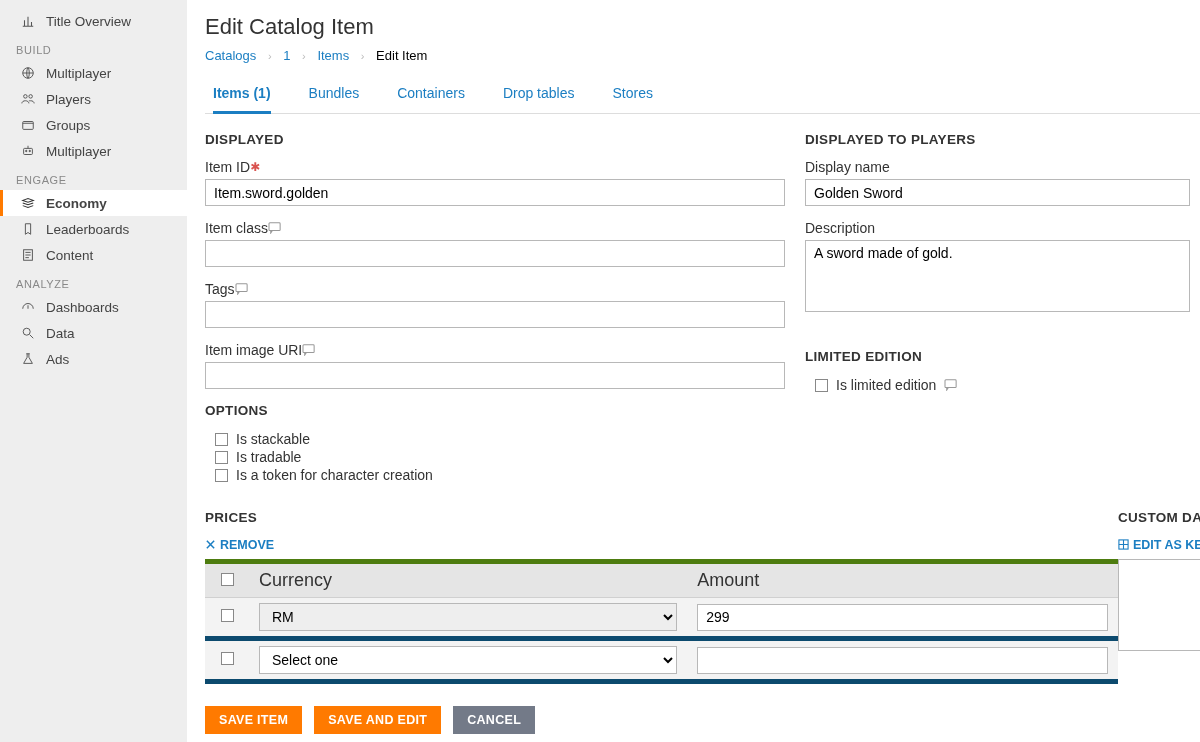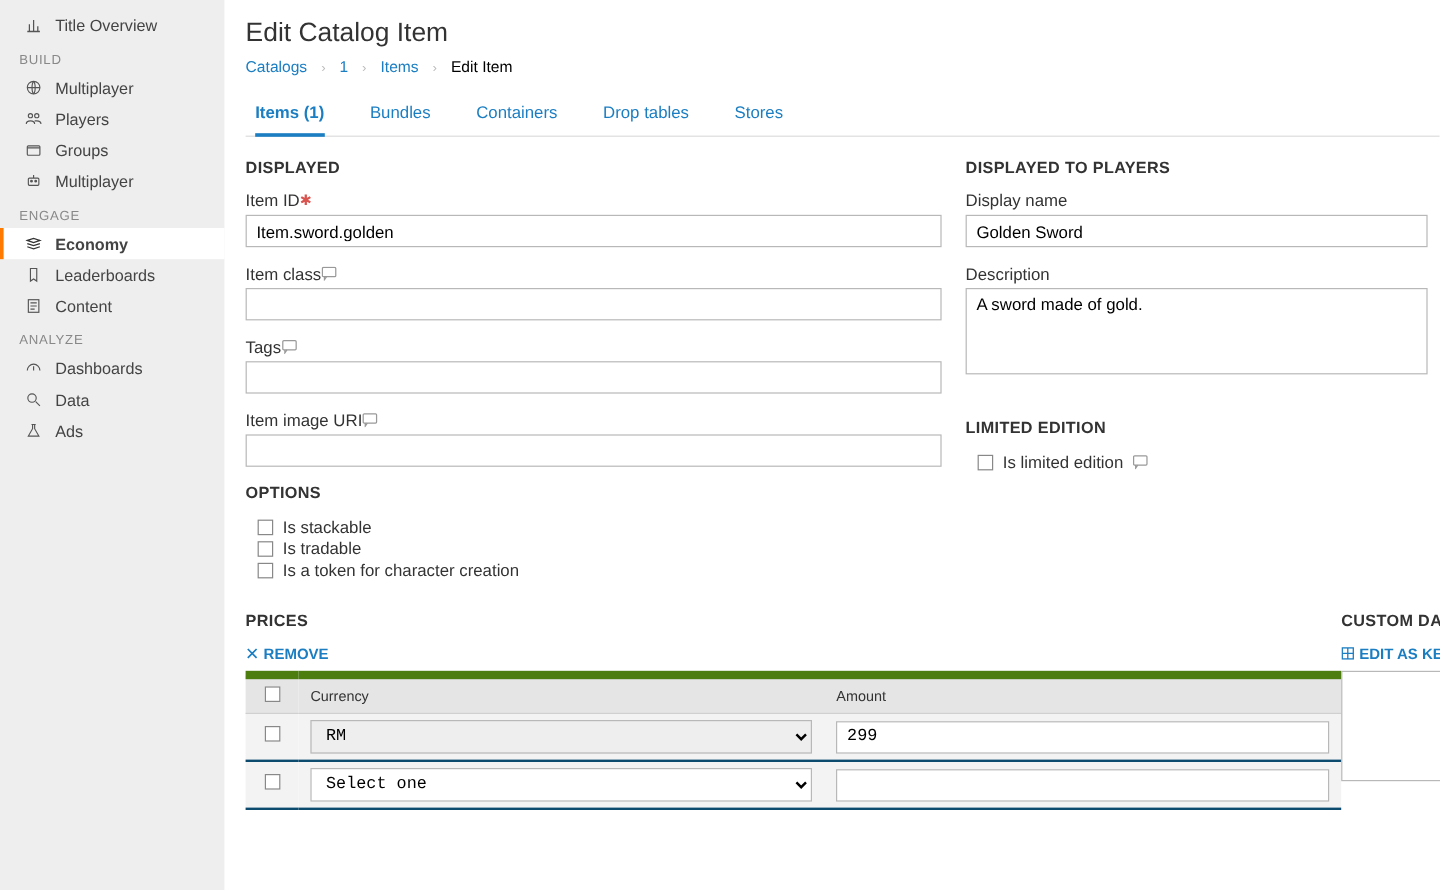--- a/index.html
+++ b/index.html
@@ -45,22 +45,22 @@
 .hint-icon { width: 14px; height: 12px; }
 
 .option-row { display: flex; align-items: center; gap: 8px; padding: 1px 0 1px 10px; font-size: 14px; }
 .checkbox { width: 13px; height: 13px; border: 1px solid #888; background: #fff; display: inline-block; }
 
 .link-action { color: #1b7ec2; font-size: 12.5px; cursor: pointer; display: inline-flex; align-items: center; gap: 4px; text-transform: uppercase; font-weight: 600; }
 .prices-wrapper { display: flex; align-items: flex-start; }
 .prices-left { flex: 1; }
 .custom-data-block { width: 92px; overflow: visible; white-space: nowrap; }
 .table { width: 100%; border-collapse: collapse; }
-.table th { background: #e5e5e5; text-align: left; font-weight: 400; font-size: 12px; padding: 6px 10px; border-top: 7px solid #4d7c0f; border-bottom: 1px solid #d0d0d0; }
-.table td { background: #f3f3f3; padding: 5px 10px; border-bottom: 2px solid #0c4a6e; font-family: Liberation Mono, monospace; }
+.table th { background: #e5e5e5; text-align: left; font-weight: 400; font-size: 18px; padding: 6px 10px; border-top: 5px solid #4d7c0f; border-bottom: 1px solid #d0d0d0; }
+.table td { background: #f3f3f3; padding: 5px 10px; border-bottom: 5px solid #0c4a6e; }
 .table td:first-child, .table th:first-child { width: 44px; text-align: center; }
 .table .checkbox { margin: 0 auto; }
 .btn-row { display: flex; gap: 12px; margin-top: 22px; }
 .btn { padding: 7px 14px; border: none; font-size: 12.5px; font-weight: 700; cursor: pointer; color: #fff; letter-spacing: 0.3px; }
 .btn-primary { background: #ff7a00; }
 .btn-secondary { background: #737a88; }
 </style>
 </head>
 <body>
 
@@ -322,15 +322,20 @@
                   <rect x="1" y="1" width="10" height="10"></rect>
                   <path d="M1 6h10M6 1v10"></path>
                 </svg>
               <span>EDIT AS KEY/VA</span>
             </span>
           </div>
           <div style="border:1px solid #b8b8b8; height:92px; width:200px;"></div>
         </div>
       </div>
 
+      <div class="btn-row">
+        <button class="btn btn-primary">SAVE ITEM</button>
+        <button class="btn btn-primary">SAVE AND EDIT</button>
+        <button class="btn btn-secondary">CANCEL</button>
+      </div>
     </div>
   </main>
 </div>
 
 </body></html>

